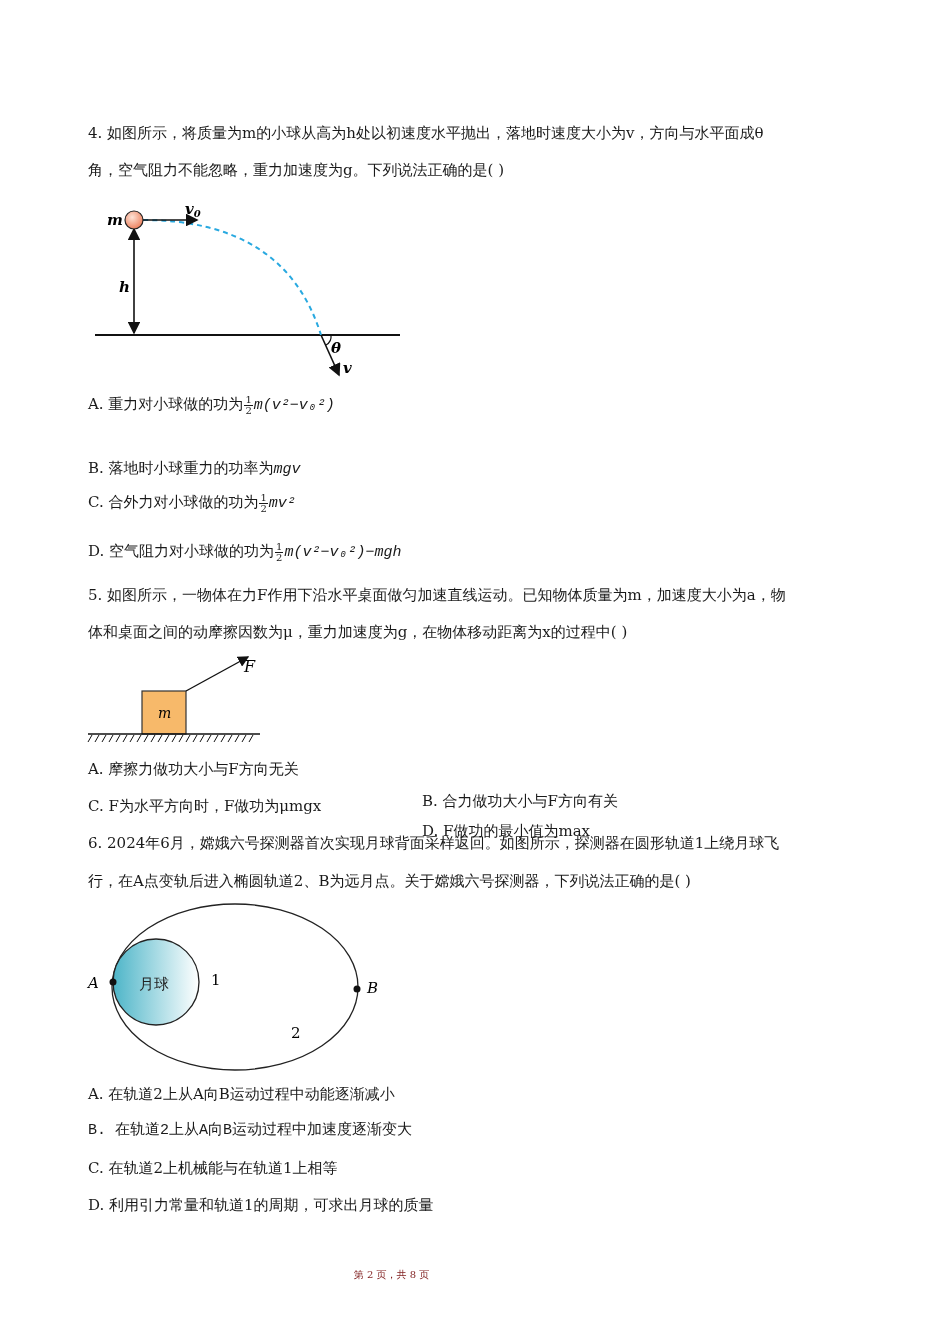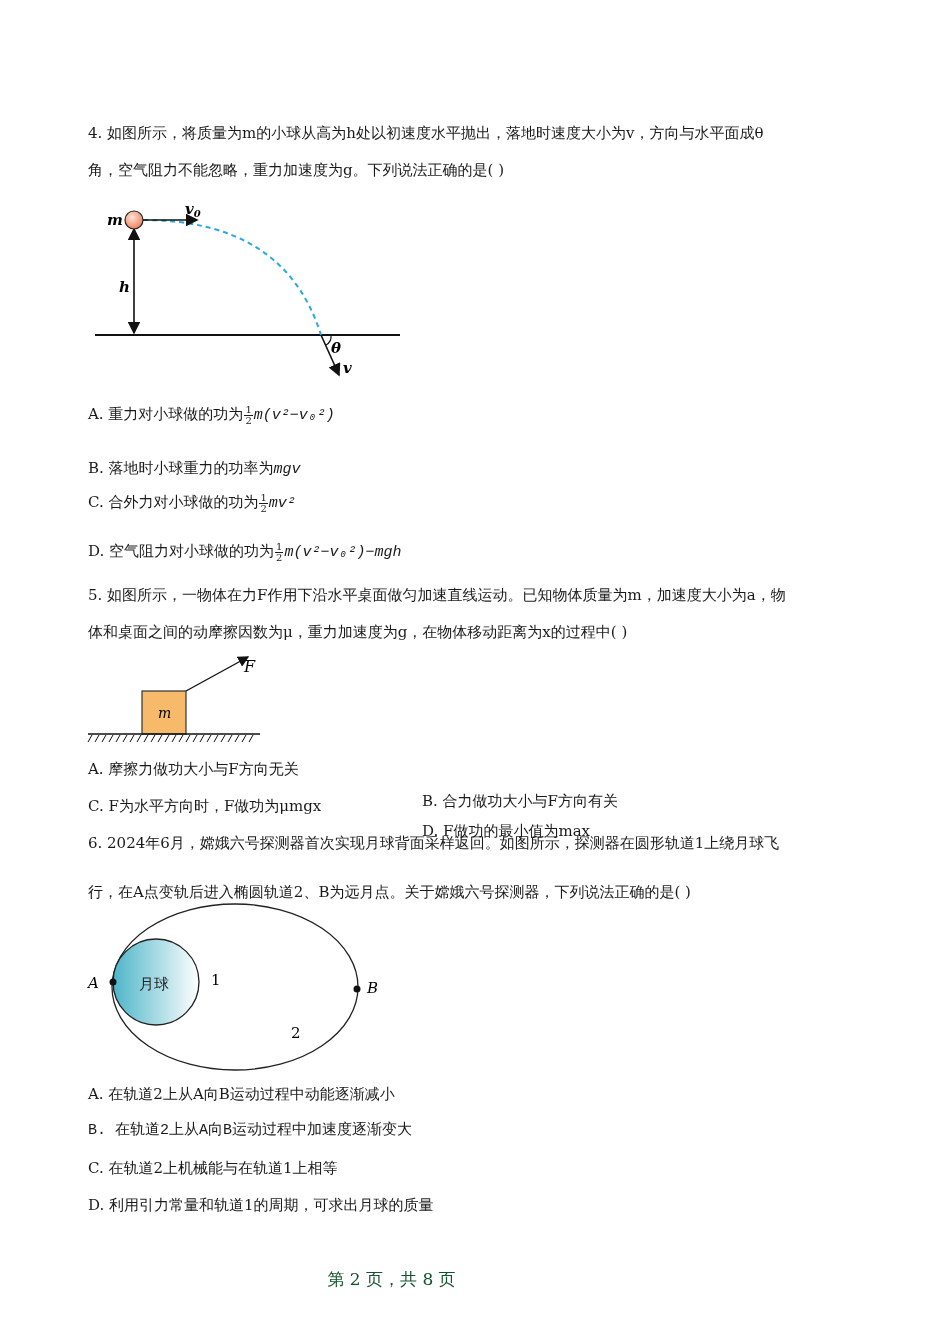--- a/index.html
+++ b/index.html
@@ -14,21 +14,21 @@
     }
     .math { font-family: Liberation Mono, monospace; font-style: italic; }
     .frac {
       display: inline-block; vertical-align: middle; text-align: center;
       font-size: 10px; line-height: 10px; margin: 0 1px;
     }
     .frac span { display: block; }
     .frac .num { border-bottom: 1px solid #1a1a1a; padding: 0 1px; }
     .footer {
       position: absolute; top: 1268px; left: 0; width: 783px; text-align: center;
-      font-size: 17px; color: #14532d;
+      font-size: 10px; color: #7f1d1d;
     }
     svg { position: absolute; }
     .svgtext { font-family: "DejaVu Serif", serif; }
   </style>
 </head>
 <body>
 
 <div class="line" style="top:123px;">4. 如图所示，将质量为m的小球从高为h处以初速度水平抛出，落地时速度大小为v，方向与水平面成θ</div>
 <div class="line" style="top:160px;">角，空气阻力不能忽略，重力加速度为g。下列说法正确的是(    )</div>
 
@@ -59,21 +59,21 @@
   <line x1="236" y1="140" x2="254" y2="180" stroke="#111" stroke-width="1.6" marker-end="url(#arr)"></line>
 
   <path d="M246,140 A10,10 0 0 1 241,150" fill="none" stroke="#111" stroke-width="1.2"></path>
   <text class="svgtext" x="22" y="30" font-size="15" font-style="italic" font-weight="bold">m</text>
   <text class="svgtext" x="100" y="19" font-size="15" font-style="italic" font-weight="bold"><tspan>v</tspan><tspan font-size="10" dy="3">0</tspan></text>
   <text class="svgtext" x="34" y="97" font-size="15" font-style="italic" font-weight="bold">h</text>
   <text class="svgtext" x="246" y="158" font-size="15" font-style="italic" font-weight="bold">θ</text>
   <text class="svgtext" x="258" y="178" font-size="15" font-style="italic" font-weight="bold">v</text>
 </svg>
 
-<div class="line" style="top:404px;">
+<div class="line" style="top:394px;">
   <span>A. 重力对小球做的功为</span><span class="frac"><span class="num">1</span><span>2</span></span><span class="math">m(v²−v₀²)</span>
 </div>
 <div class="line" style="top:458px;">
   <span>B. 落地时小球重力的功率为</span><span class="math">mgv</span>
 </div>
 <div class="line" style="top:492px;">
   <span>C. 合外力对小球做的功为</span><span class="frac"><span class="num">1</span><span>2</span></span><span class="math">mv²</span>
 </div>
 <div class="line" style="top:541px;">
   <span>D. 空气阻力对小球做的功为</span><span class="frac"><span class="num">1</span><span>2</span></span><span class="math">m(v²−v₀²)−mgh</span>
@@ -120,21 +120,21 @@
   <text class="svgtext" x="78" y="68" font-size="14" font-style="italic">m</text>
   <text class="svgtext" x="164" y="22" font-size="16" font-style="italic">F</text>
 </svg>
 
 <div class="line" style="top:759px;">A. 摩擦力做功大小与F方向无关</div>
 <div class="line" style="top:759px; left:422px;margin-top:32px;">B. 合力做功大小与F方向有关</div>
 <div class="line" style="top:796px;">C. F为水平方向时，F做功为μmgx</div>
 <div class="line" style="top:796px; left:422px;margin-top:25px;">D. F做功的最小值为max</div>
 
 <div class="line" style="top:833px;">6. 2024年6月，嫦娥六号探测器首次实现月球背面采样返回。如图所示，探测器在圆形轨道1上绕月球飞</div>
-<div class="line" style="top:871px;margin-top:11px;">行，在A点变轨后进入椭圆轨道2、B为远月点。关于嫦娥六号探测器，下列说法正确的是(    )</div>
+<div class="line" style="top:871px;">行，在A点变轨后进入椭圆轨道2、B为远月点。关于嫦娥六号探测器，下列说法正确的是(    )</div>
 
 <svg style="left:80px; top:900px;" width="310" height="175" viewBox="0 0 310 175">
   <defs>
     <linearGradient id="moong" x1="0" y1="0" x2="1" y2="0">
       <stop offset="0" stop-color="#4db5c8"></stop>
       <stop offset="1" stop-color="#ffffff"></stop>
     </linearGradient>
   </defs>
   <ellipse cx="155" cy="87" rx="123" ry="83" fill="none" stroke="#222" stroke-width="1.3"></ellipse>
   <circle cx="76" cy="82" r="43" fill="url(#moong)" stroke="#222" stroke-width="1.3"></circle>

